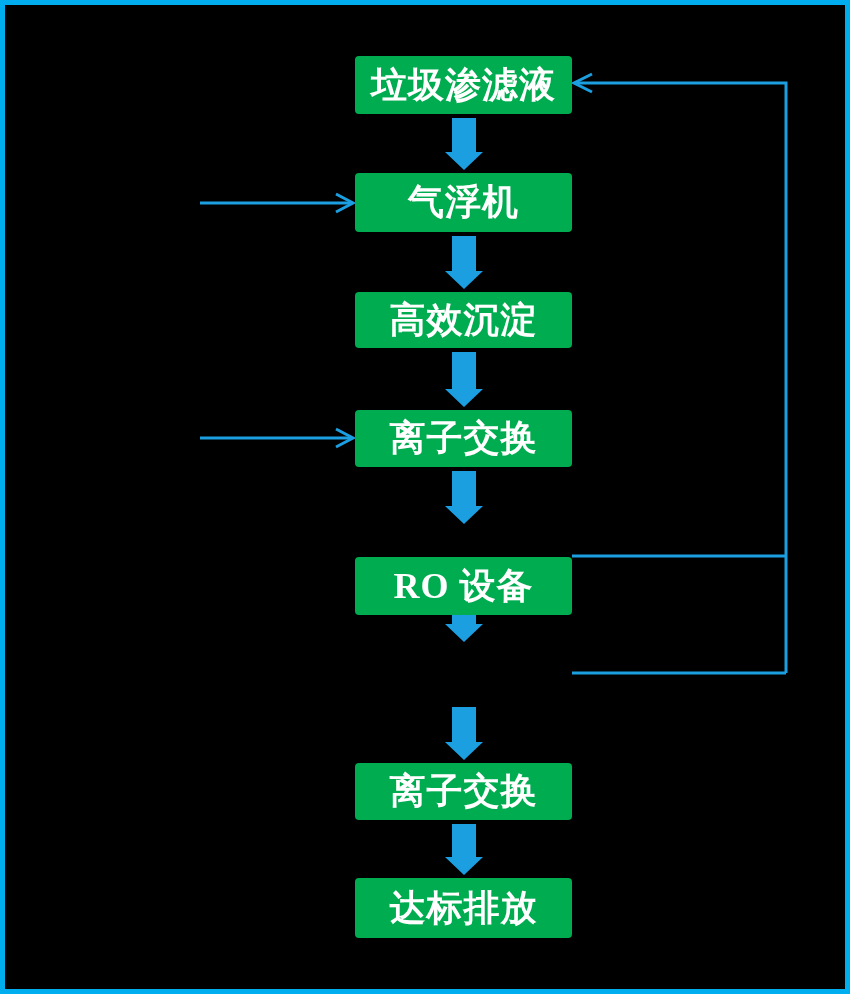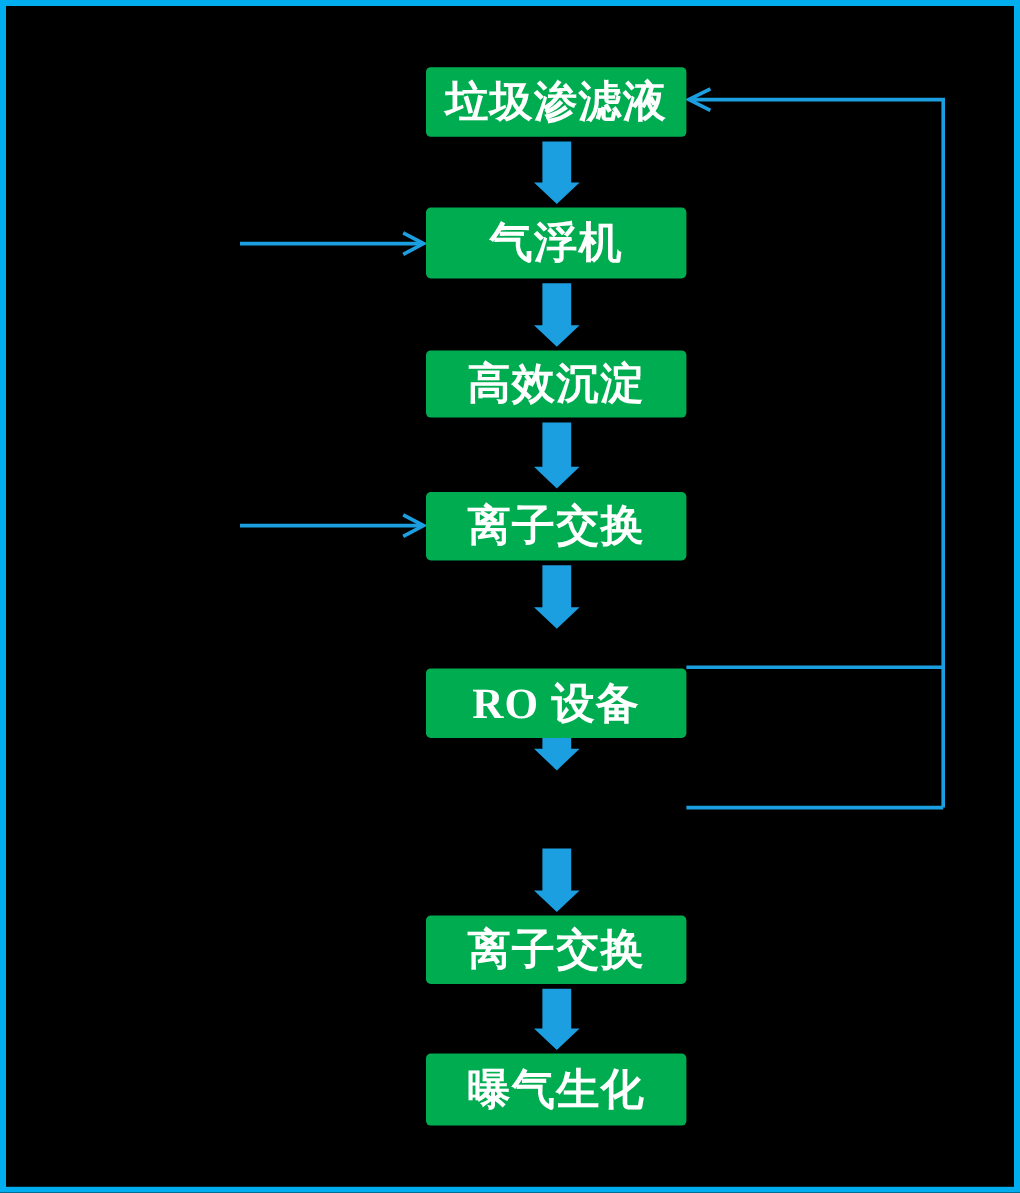--- a/index.html
+++ b/index.html
@@ -80,15 +80,15 @@
       <path class="thin-line" d="M 331 424 L 348 433 L 331 442"></path>
     </g>
   </svg>
 
   <div class="node" style="top:51px;height:58px">垃圾渗滤液</div>
   <div class="node" style="top:168px;height:59px">气浮机</div>
   <div class="node" style="top:287px;height:56px">高效沉淀</div>
   <div class="node" style="top:405px;height:57px">离子交换</div>
   <div class="node" style="top:552px;height:58px">RO 设备</div>
   <div class="node" style="top:758px;height:57px">离子交换</div>
-  <div class="node" style="top:873px;height:60px">曝气生化</div>
+  <div class="node" style="top:873px;height:60px">达标排放</div>
 
 </div>
 
 </body></html>

